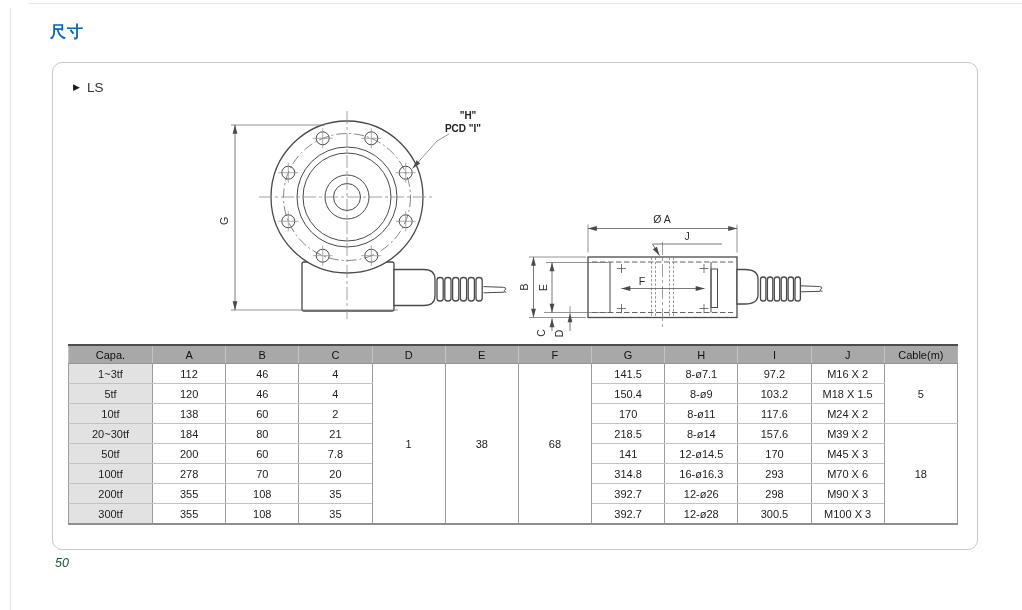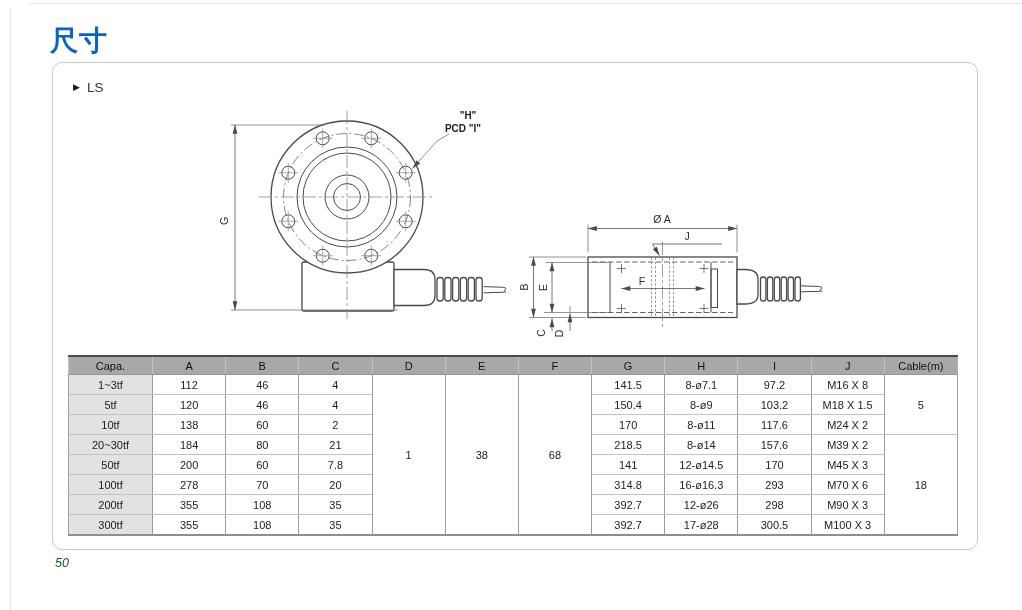--- a/index.html
+++ b/index.html
@@ -3,21 +3,21 @@
 <meta charset="utf-8">
 <style>
   html,body{margin:0;padding:0;}
   body{
     width:1022px;height:610px;position:relative;overflow:hidden;
     background:#ffffff;font-family:"Liberation Sans",sans-serif;
   }
   .page-edge-v{position:absolute;left:10px;top:8px;width:1px;height:602px;background:#e2e2e2;}
   .page-edge-h{position:absolute;left:28px;top:3px;width:994px;height:1px;background:#e8e8e8;}
   .doc-title{
-    position:absolute;left:50px;top:22px;font-size:28px;font-weight:bold;
+    position:absolute;left:50px;top:22px;font-size:16px;font-weight:bold;
     color:#0a64bc;letter-spacing:1px;
   }
   .panel{
     position:absolute;left:52px;top:62px;width:924px;height:486px;
     border:1px solid #c9c9c9;border-radius:10px;background:#fff;
   }
   .ls-label{
     position:absolute;left:73px;top:80px;font-size:13.5px;color:#333;
     display:flex;align-items:center;gap:7px;
   }
@@ -28,21 +28,21 @@
   .outline{fill:#fff;stroke:#4a4a4a;stroke-width:1.3;}
   .thin{fill:none;stroke:#4a4a4a;stroke-width:1;}
   .dim{fill:none;stroke:#555;stroke-width:0.8;}
   .ext{fill:none;stroke:#666;stroke-width:0.7;}
   .cl{fill:none;stroke:#888;stroke-width:0.8;stroke-dasharray:13 3 3 3;}
   .hid{fill:none;stroke:#555;stroke-width:0.9;stroke-dasharray:5.5 2.5;}
   .thr{fill:none;stroke:#8a8a8a;stroke-width:0.9;stroke-dasharray:2.5 1.8;}
   .cross{stroke:#888;stroke-width:0.7;}
   .plus{stroke:#555;stroke-width:0.8;}
   table.dims{
-    position:absolute;left:68px;top:355px;width:890px;
+    position:absolute;left:68px;top:344px;width:890px;
     border-collapse:collapse;table-layout:fixed;font-size:11px;color:#222;
     border-top:2.5px solid #4c4c4c;border-bottom:2px solid #8f8f8f;
     border-left:1px solid #b0b0b0;border-right:1px solid #b0b0b0;
   }
   table.dims thead th{
     background:#a8a8a8;font-weight:400;color:#111;height:17px;
     border-left:1px solid #c4c4c4;border-bottom:1px solid #969696;
     padding:0;text-align:center;
   }
   table.dims tbody td{
@@ -287,21 +287,21 @@
         <td class="capa">1~3tf</td>
         <td>112</td>
         <td>46</td>
         <td>4</td>
         <td rowspan="8">1</td>
         <td rowspan="8">38</td>
         <td rowspan="8">68</td>
         <td>141.5</td>
         <td>8-ø7.1</td>
         <td>97.2</td>
-        <td>M16 X 8</td>
+        <td>M16 X 2</td>
         <td rowspan="3">5</td>
       </tr>
       <tr>
         <td class="capa">5tf</td>
         <td>120</td>
         <td>46</td>
         <td>4</td>
         <td>150.4</td>
         <td>8-ø9</td>
         <td>103.2</td>
@@ -357,20 +357,20 @@
         <td>12-ø26</td>
         <td>298</td>
         <td>M90 X 3</td>
       </tr>
       <tr>
         <td class="capa">300tf</td>
         <td>355</td>
         <td>108</td>
         <td>35</td>
         <td>392.7</td>
-        <td>17-ø28</td>
+        <td>12-ø28</td>
         <td>300.5</td>
         <td>M100 X 3</td>
       </tr>
     </tbody>
 </table>
 
 <div class="page-number">50</div>
 
 </body></html>

